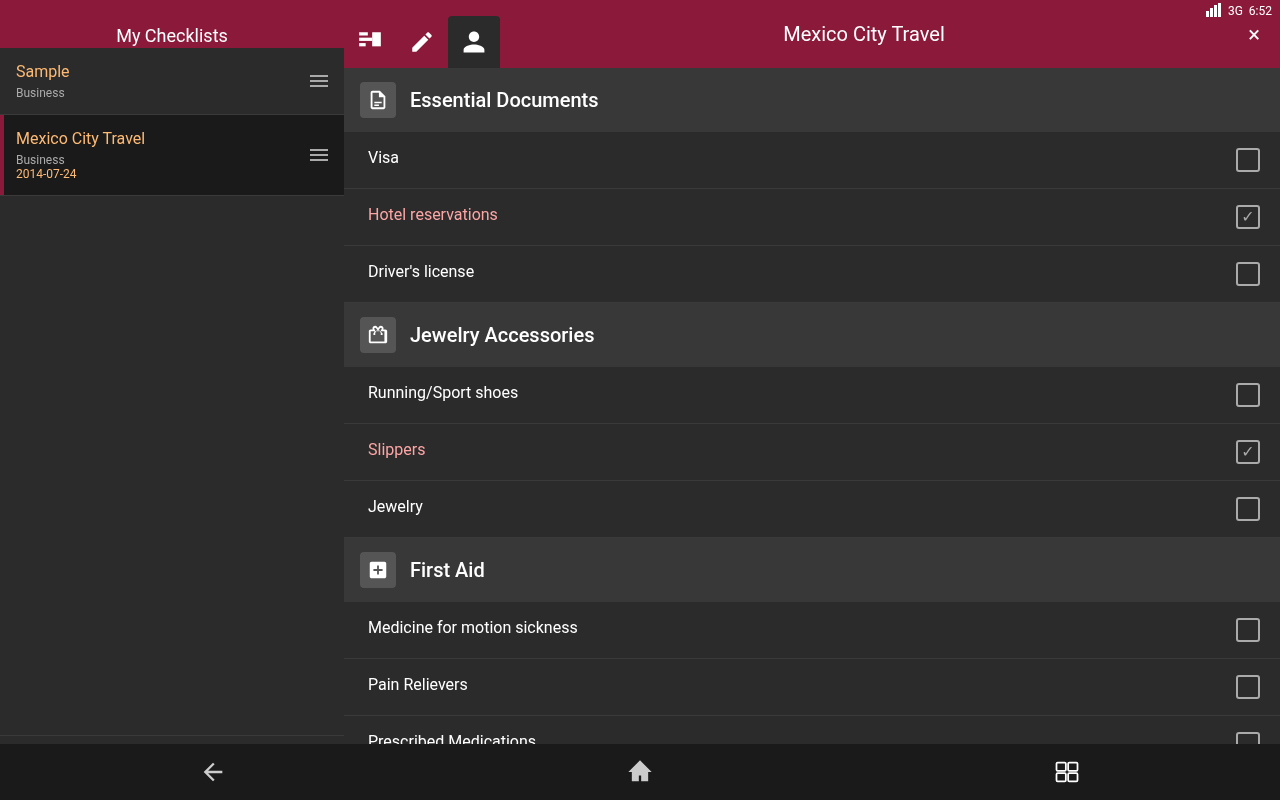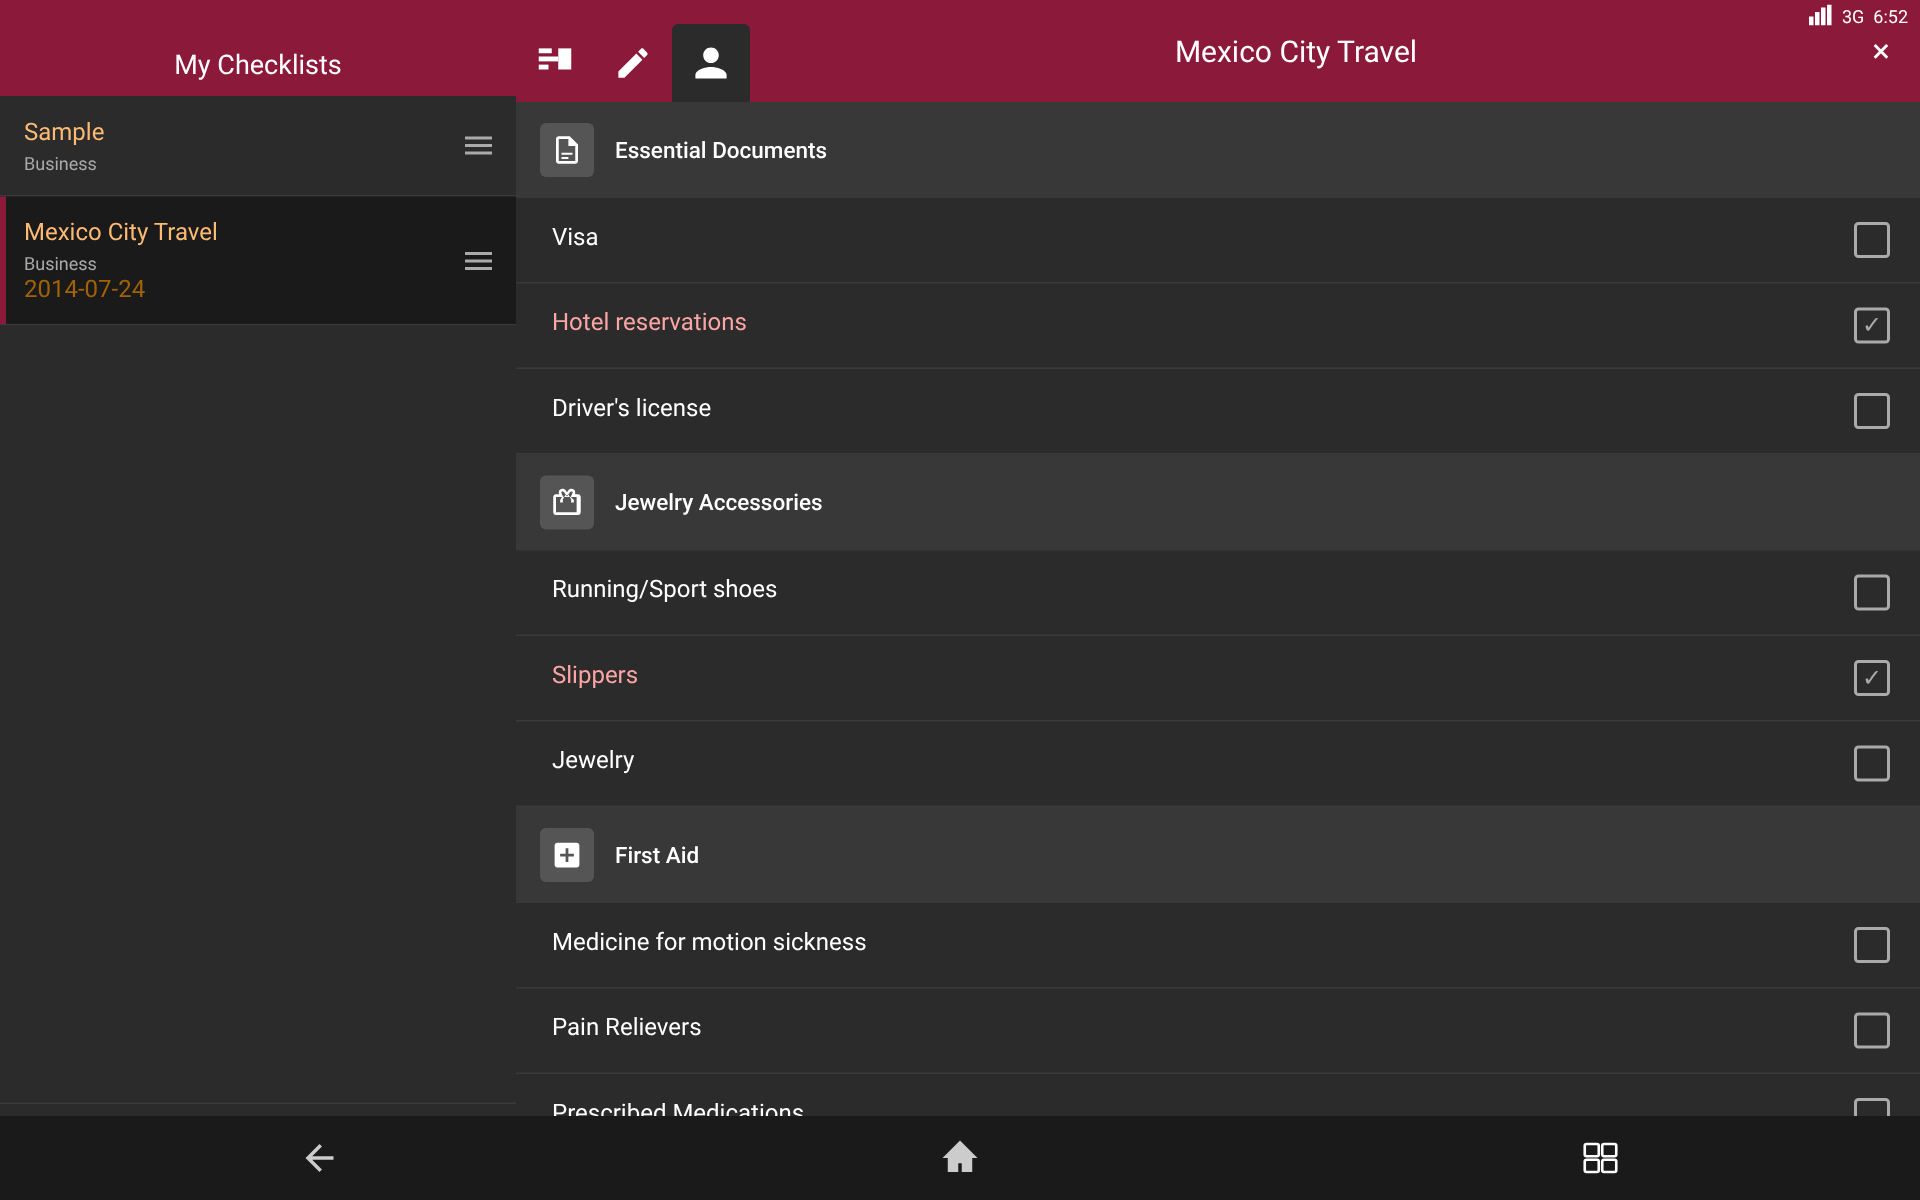--- a/index.html
+++ b/index.html
@@ -55,21 +55,21 @@
     .sidebar {
       width: 344px;
       background: #2b2b2b;
       display: flex;
       flex-direction: column;
       flex-shrink: 0;
     }
 
     .sidebar-header {
       background: #8b1a3a;
-      height: 64px;
+      height: 48px;
       display: flex;
       align-items: center;
       justify-content: center;
       padding-top: 22px;
     }
     .sidebar-title {
       color: #fff;
       font-size: 18px;
       font-weight: 400;
     }
@@ -103,22 +103,22 @@
       color: #fdba74;
       font-size: 16px;
       font-weight: 400;
     }
     .sidebar-item-sub {
       color: #aaa;
       font-size: 12px;
       margin-top: 5px;
     }
     .sidebar-item-date {
-      color: #a16207;
-      font-size: 16px;
+      color: #fdba74;
+      font-size: 12px;
     }
     .hamburger-icon {
       color: #aaa;
       font-size: 16px;
       display: flex;
       flex-direction: column;
       gap: 3px;
       cursor: pointer;
     }
     .hamburger-icon span {
@@ -238,21 +238,21 @@
       justify-content: center;
       flex-shrink: 0;
     }
     .category-icon svg {
       width: 22px;
       height: 22px;
       fill: #fff;
     }
     .category-name {
       color: #fff;
-      font-size: 15px;
+      font-size: 20px;
       font-weight: 500;
     }
 
     
     .item-row {
       display: flex;
       align-items: flex-start;
       justify-content: space-between;
       padding: 16px 20px 16px 24px;
       border-bottom: 1px solid #3a3a3a;

